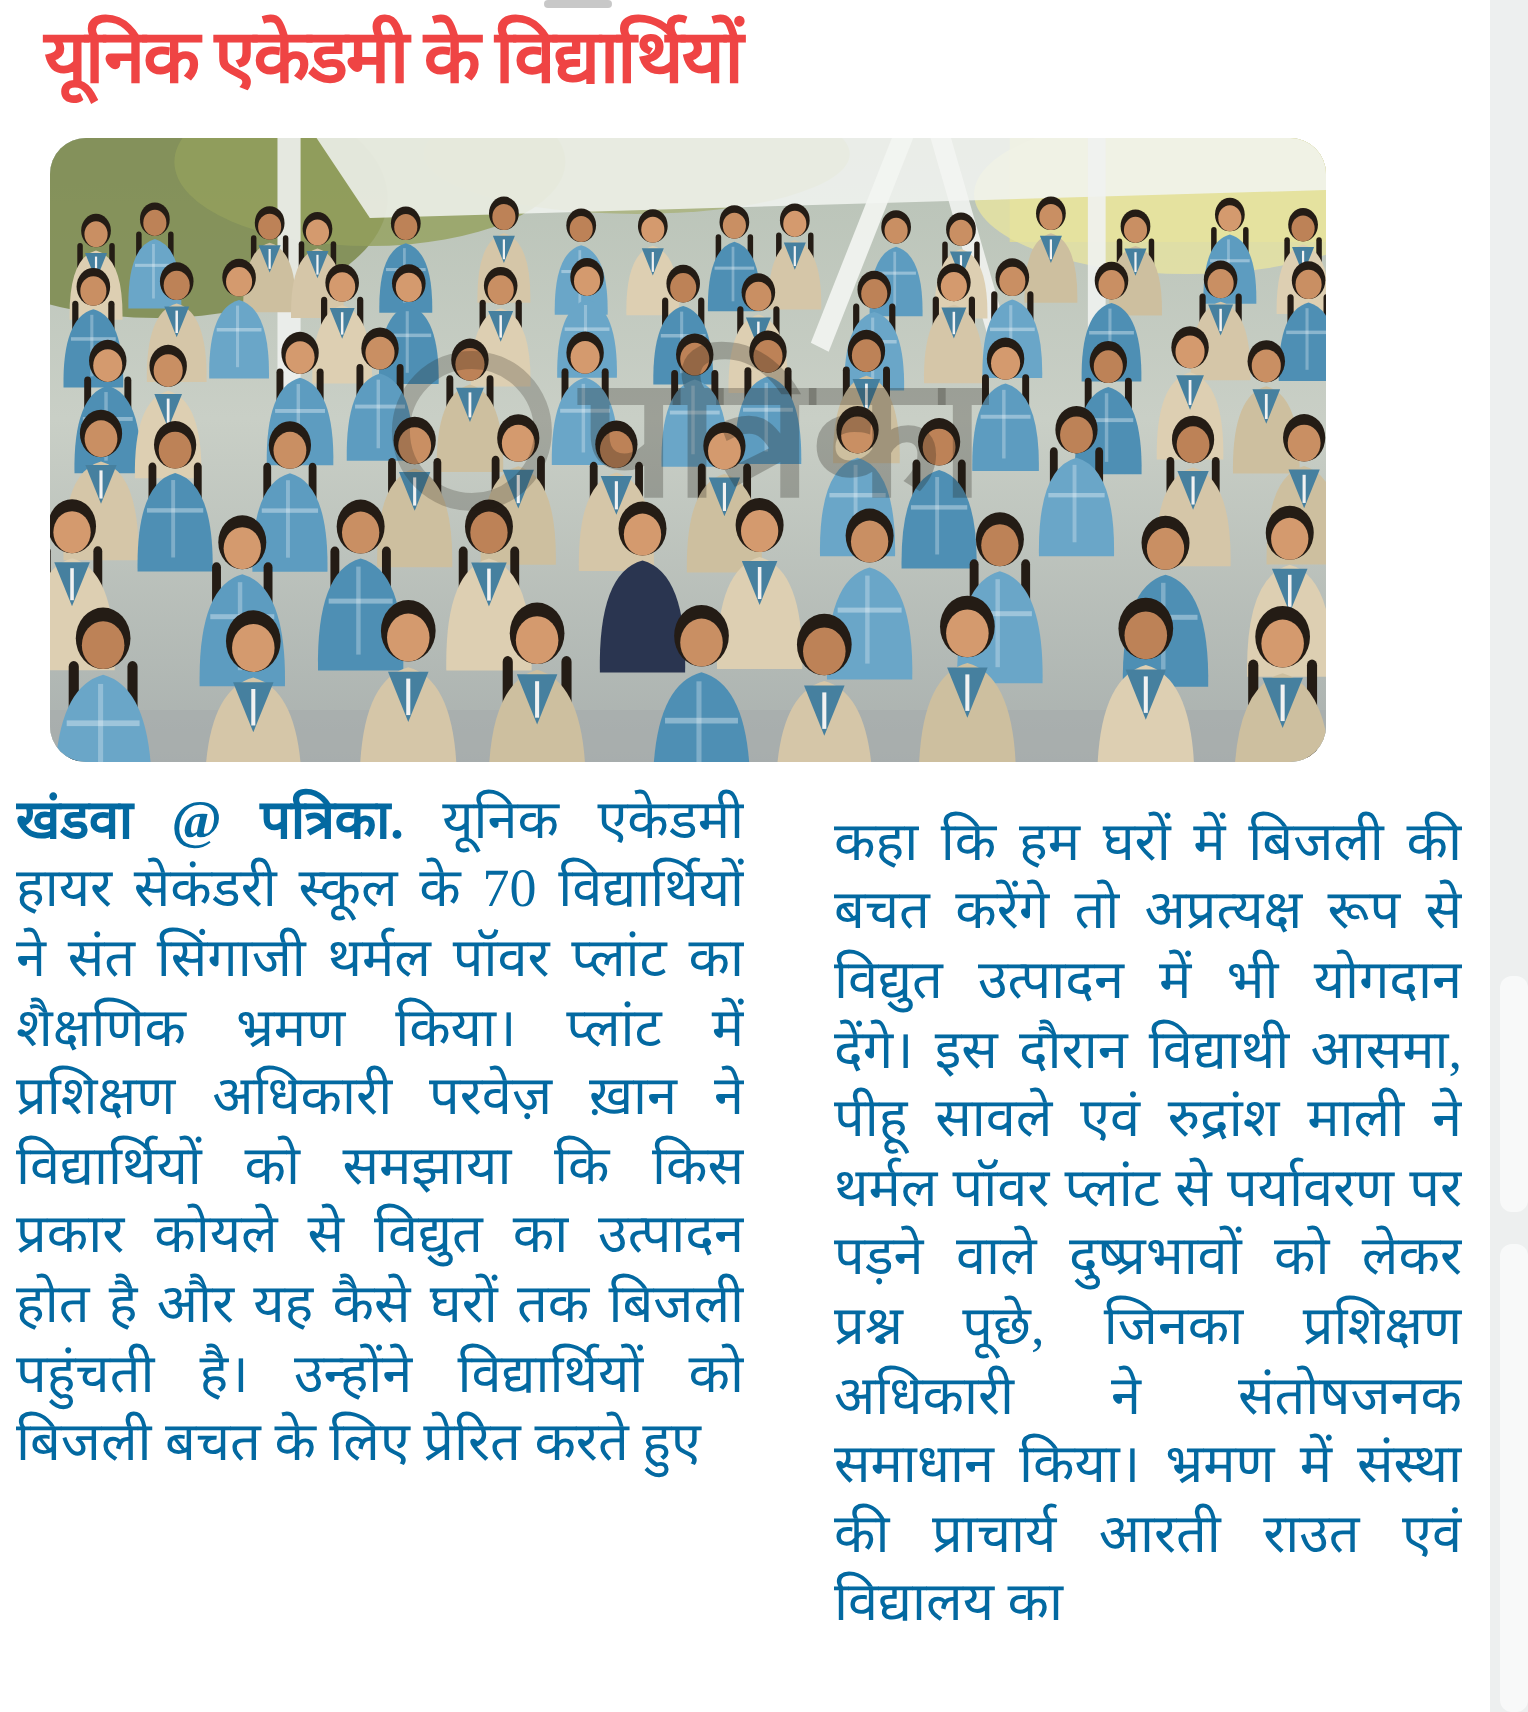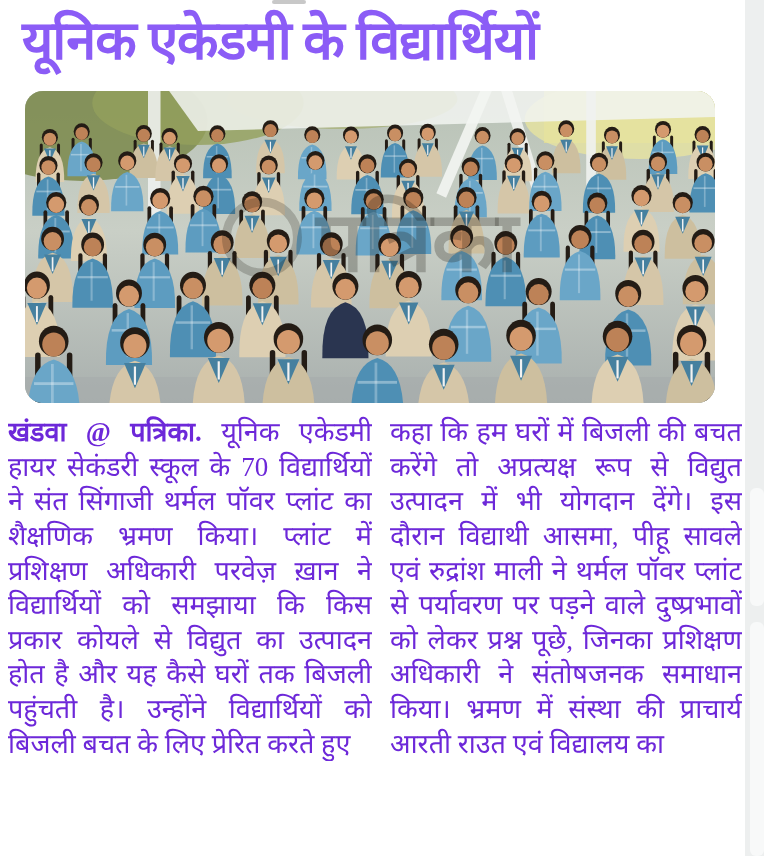--- a/index.html
+++ b/index.html
@@ -9,42 +9,42 @@
   }
   
   .top-mark{position:absolute;left:272px;top:0;width:34px;height:4px;background:#9a9a9a;opacity:.55;border-radius:2px;}
   
   .edge-strip{position:absolute;right:0;top:0;width:19px;height:100%;background:#edefef;}
   .edge-strip .blk{position:absolute;left:5px;width:14px;background:#f8f9f9;border-radius:6px;}
   .edge-strip .b1{top:488px;height:118px;}
   .edge-strip .b2{top:622px;height:234px;}
 
   .headline{
-    margin:6px 20px 0 22px;color:#8b5cf6;font-weight:700;
-    font-size:54px;line-height:1.32;letter-spacing:-1px;
+    margin:6px 20px 0 22px;color:#ef4444;font-weight:700;
+    font-size:37px;line-height:1.32;letter-spacing:-1px;
   }
   .headline .hline{display:block;white-space:nowrap;}
 
   .photo{
-    position:relative;margin:14px 0 0 25px;width:690px;height:312px;
+    position:relative;margin:14px 0 0 25px;width:638px;height:312px;
     border-radius:18px;overflow:hidden;background:#c2cabf;
   }
   .photo svg{display:block;width:100%;height:100%;}
   .watermark{
     position:absolute;left:50%;top:47%;transform:translate(-50%,-50%);
     display:flex;align-items:center;gap:14px;pointer-events:none;
     color:rgba(32,26,20,.26);font-weight:700;font-size:84px;white-space:nowrap;
   }
   .watermark .ring{
     width:62px;height:62px;border:9px solid rgba(32,26,20,.22);border-radius:50%;
   }
 
   .bodytext{
-    display:flex;gap:18px;padding:10px 22px 0 8px;margin-top:2px;
-    color:#6d28d9;font-size:27px;line-height:34.6px;text-align:justify;
+    display:flex;gap:34px;padding:10px 22px 0 8px;margin-top:2px;
+    color:#0369a1;font-size:27px;line-height:34.6px;text-align:justify;
   }
   .col{overflow:hidden;}
   .col1{flex:0 0 364px;}
   .col2{flex:1;}
   .dateline{font-weight:700;}
 </style>
 </head>
 <body>
 
 <div class="page">
@@ -701,21 +701,21 @@
         </g>
       </svg>
     <div class="watermark">
       <span class="ring"></span>
       <span>पत्रिका</span>
     </div>
   </div>
 
   <div class="bodytext">
     <p class="col col1" style="margin:0"><strong class="dateline">खंडवा @ पत्रिका.</strong> <span>यूनिक एकेडमी हायर सेकंडरी स्कूल के 70 विद्यार्थियों ने संत सिंगाजी थर्मल पॉवर प्लांट का शैक्षणिक भ्रमण किया। प्लांट में प्रशिक्षण अधिकारी परवेज़ ख़ान ने विद्यार्थियों को समझाया कि किस प्रकार कोयले से विद्युत का उत्पादन होत है और यह कैसे घरों तक बिजली पहुंचती है। उन्होंने विद्यार्थियों को बिजली बचत के लिए प्रेरित करते हुए</span></p>
-    <p class="col col2" style="margin:0"><span>कहा कि हम घरों में बिजली की बचत करेंगे तो अप्रत्यक्ष रूप से विद्युत उत्पादन में भी योगदान देंगे। इस दौरान विद्याथी आसमा, पीहू सावले एवं रुद्रांश माली ने थर्मल पॉवर प्लांट से पर्यावरण पर पड़ने वाले दुष्प्रभावों को लेकर प्रश्न पूछे, जिनका प्रशिक्षण अधिकारी ने संतोषजनक समाधान किया। भ्रमण में संस्था की प्राचार्य आरती राउत एवं विद्यालय का</span></p>
+    <p class="col col2" style="margin:11px"><span>कहा कि हम घरों में बिजली की बचत करेंगे तो अप्रत्यक्ष रूप से विद्युत उत्पादन में भी योगदान देंगे। इस दौरान विद्याथी आसमा, पीहू सावले एवं रुद्रांश माली ने थर्मल पॉवर प्लांट से पर्यावरण पर पड़ने वाले दुष्प्रभावों को लेकर प्रश्न पूछे, जिनका प्रशिक्षण अधिकारी ने संतोषजनक समाधान किया। भ्रमण में संस्था की प्राचार्य आरती राउत एवं विद्यालय का</span></p>
   </div>
 
   <div class="edge-strip">
     <div class="blk b1"></div>
     <div class="blk b2"></div>
   </div>
 
 </div>
 
 </body></html>

